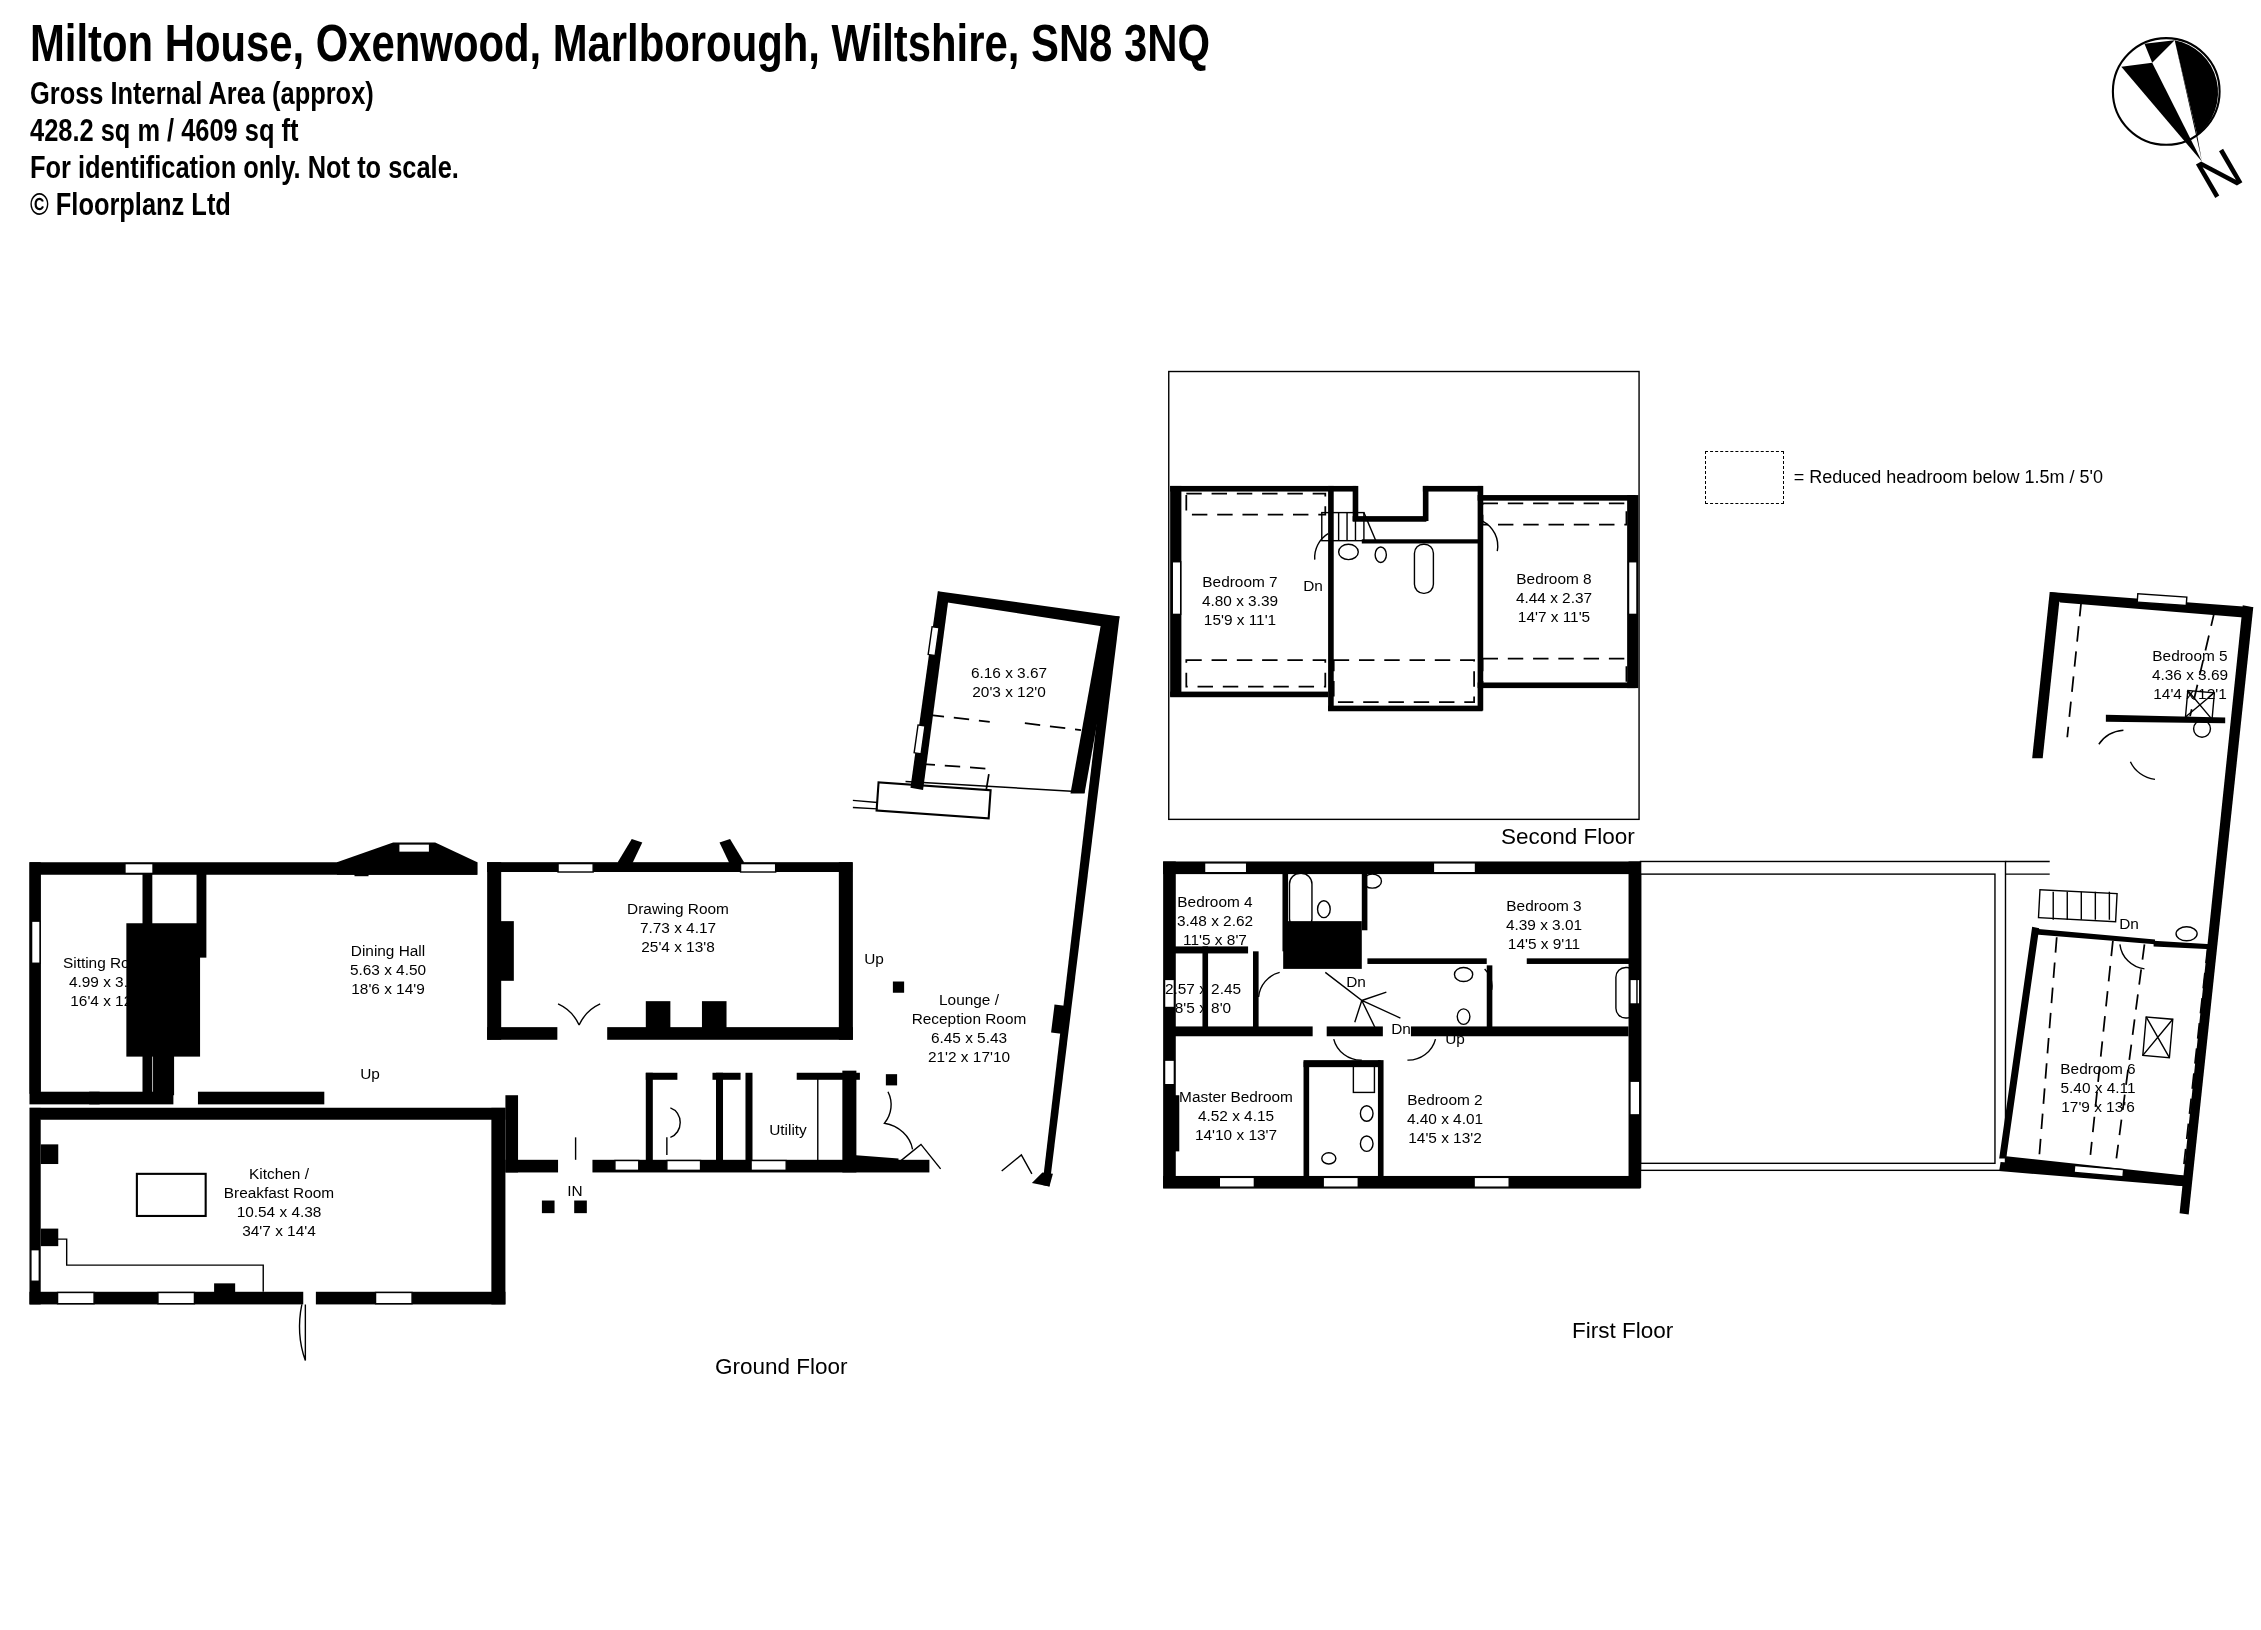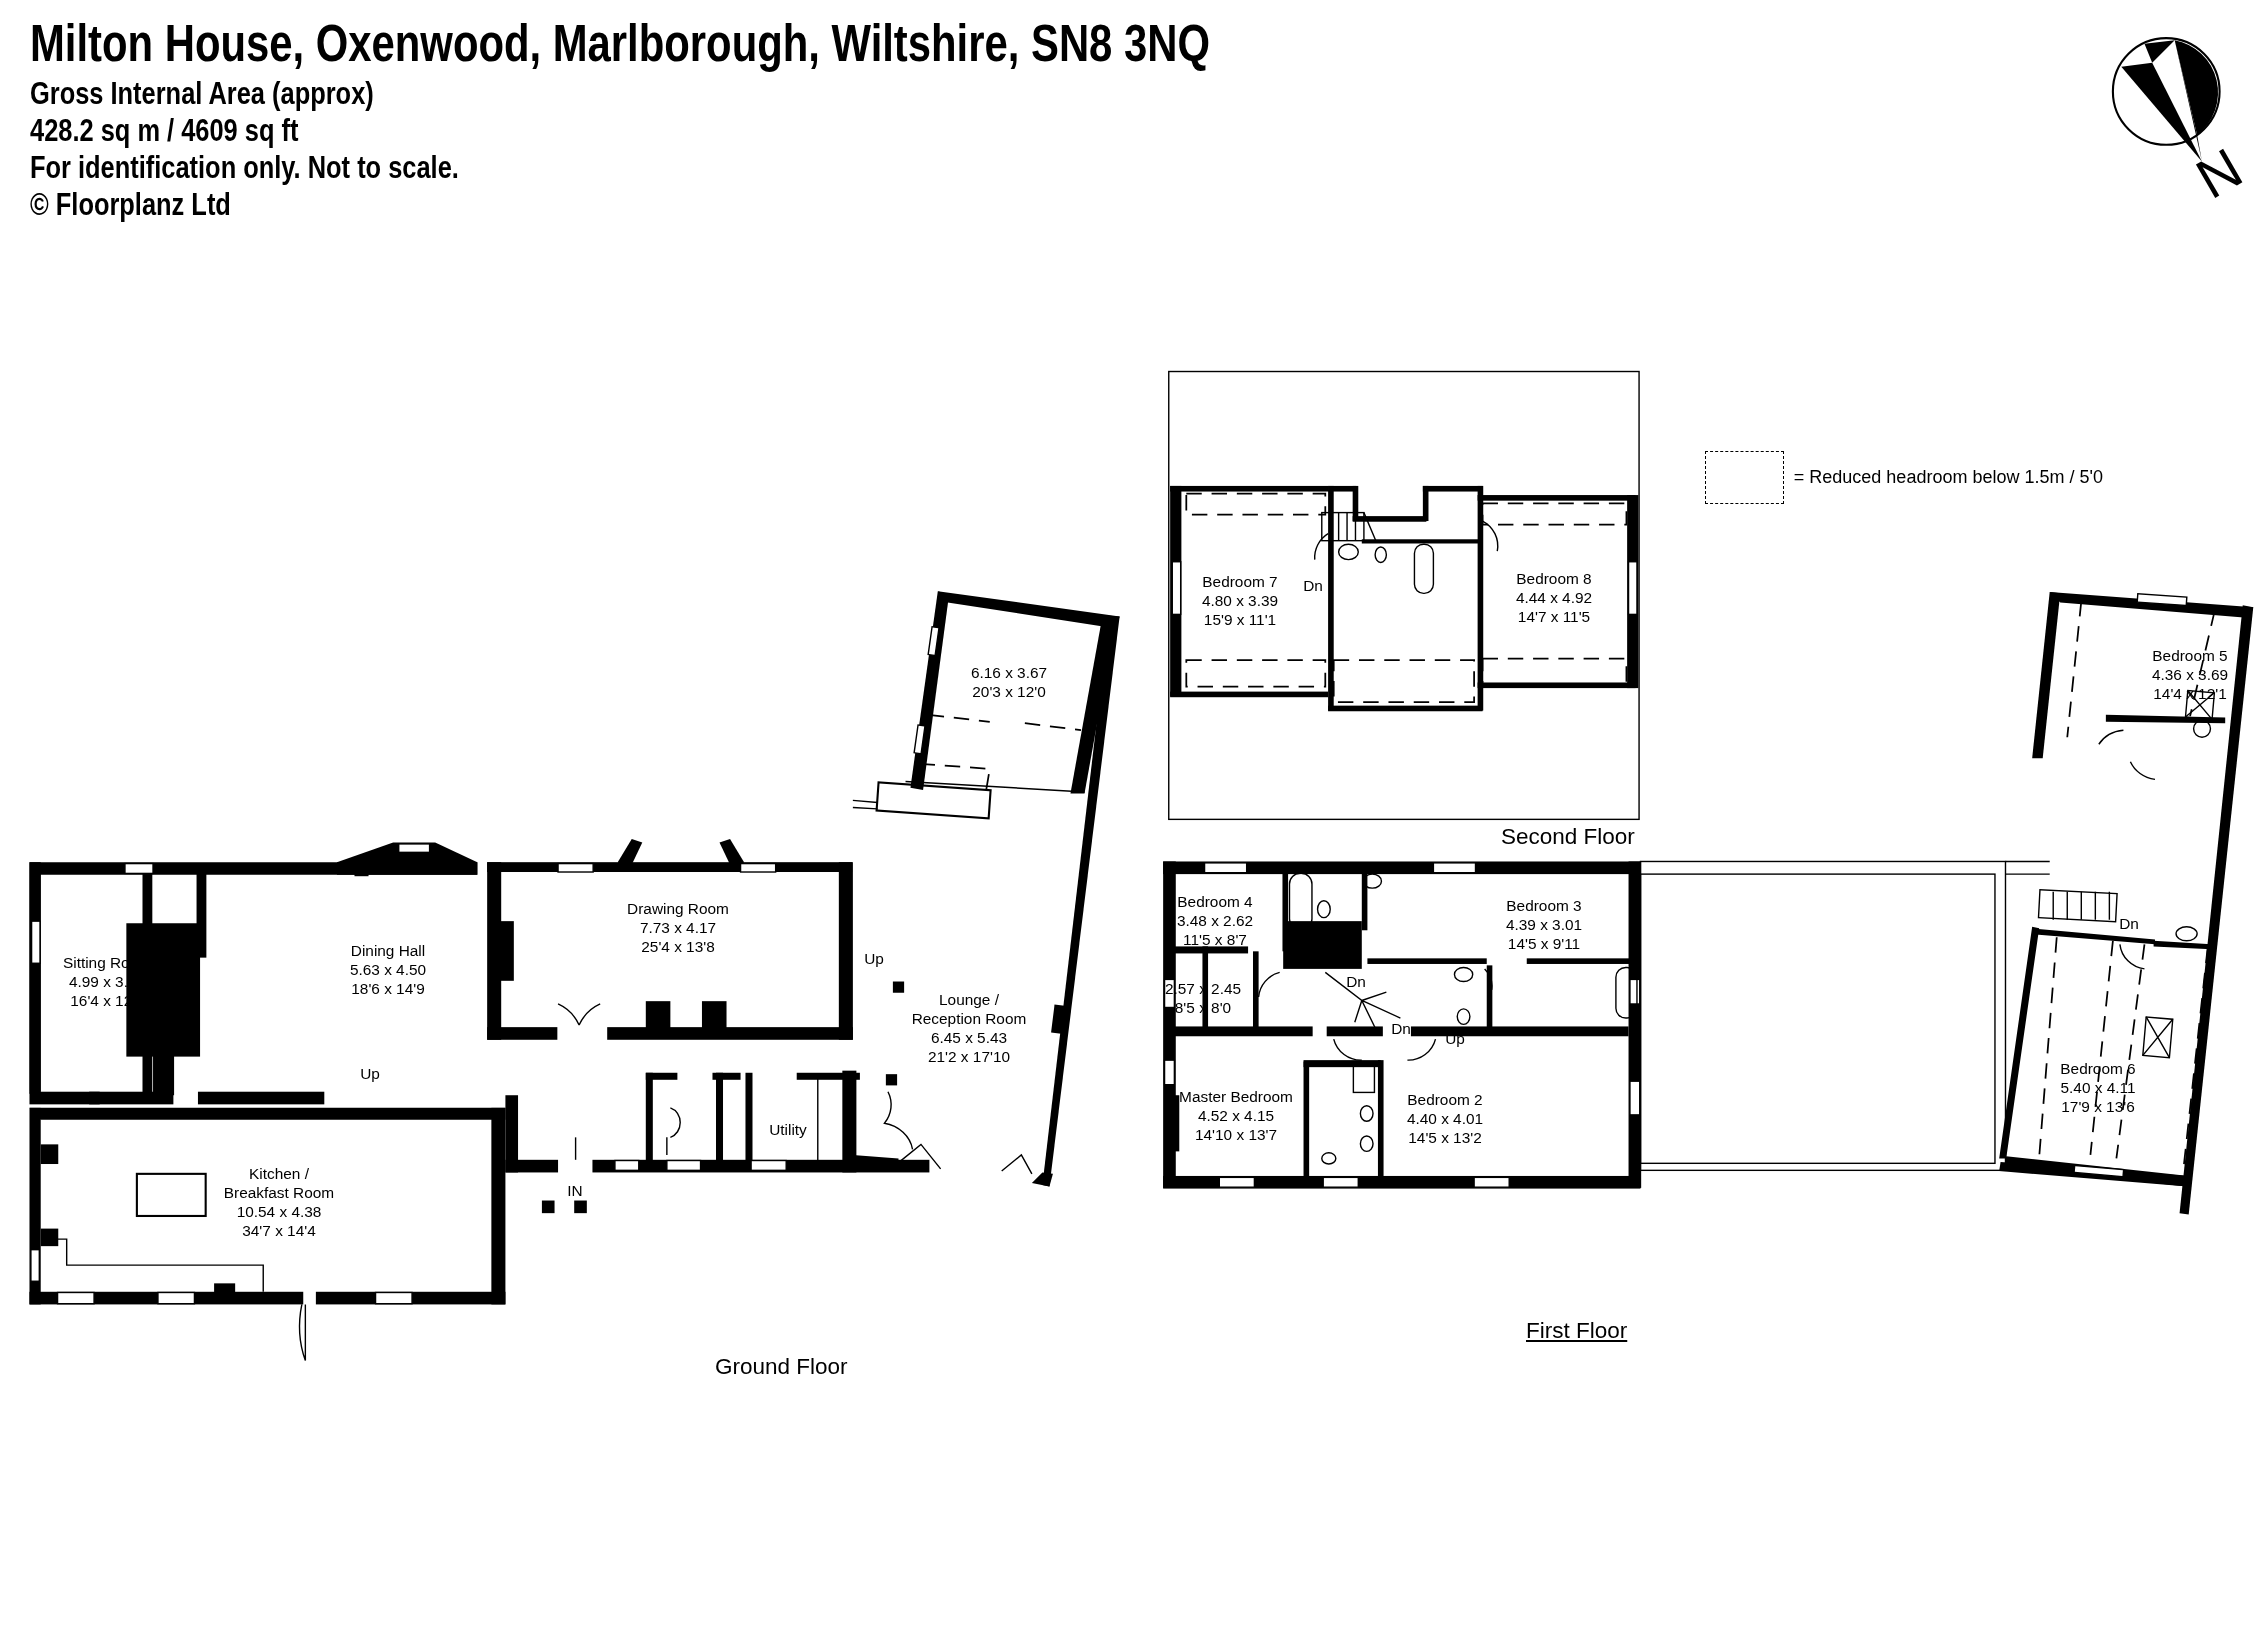--- a/index.html
+++ b/index.html
@@ -315,30 +315,30 @@
 </div>
 <div class="lbl" style="left:2098px; top:1059px;">
   <div>Bedroom 6</div>
   <div>5.40 x 4.11</div>
   <div>17'9 x 13'6</div>
 </div>
 <div class="lbl" style="left:1356px; top:972px;">Dn</div>
 <div class="lbl" style="left:1401px; top:1019px;">Dn</div>
 <div class="lbl" style="left:1455px; top:1029px;">Up</div>
 <div class="lbl" style="left:2129px; top:914px;">Dn</div>
-<div class="floor-label" style="left:1526px; top:1318px;text-decoration:underline;">First Floor</div>
+<div class="floor-label" style="left:1572px; top:1318px;">First Floor</div>
 
 <div class="lbl" style="left:1240px; top:572px;">
   <div>Bedroom 7</div>
   <div>4.80 x 3.39</div>
   <div>15'9 x 11'1</div>
 </div>
 <div class="lbl" style="left:1554px; top:569px;">
   <div>Bedroom 8</div>
-  <div>4.44 x 4.92</div>
+  <div>4.44 x 2.37</div>
   <div>14'7 x 11'5</div>
 </div>
 <div class="lbl" style="left:1313px; top:576px;">Dn</div>
 <div class="floor-label" style="left:1501px; top:824px;">Second Floor</div>
 
 <div class="legend">
   <div class="box"></div>
   <div class="txt">= Reduced headroom below 1.5m / 5'0</div>
 </div>
 

